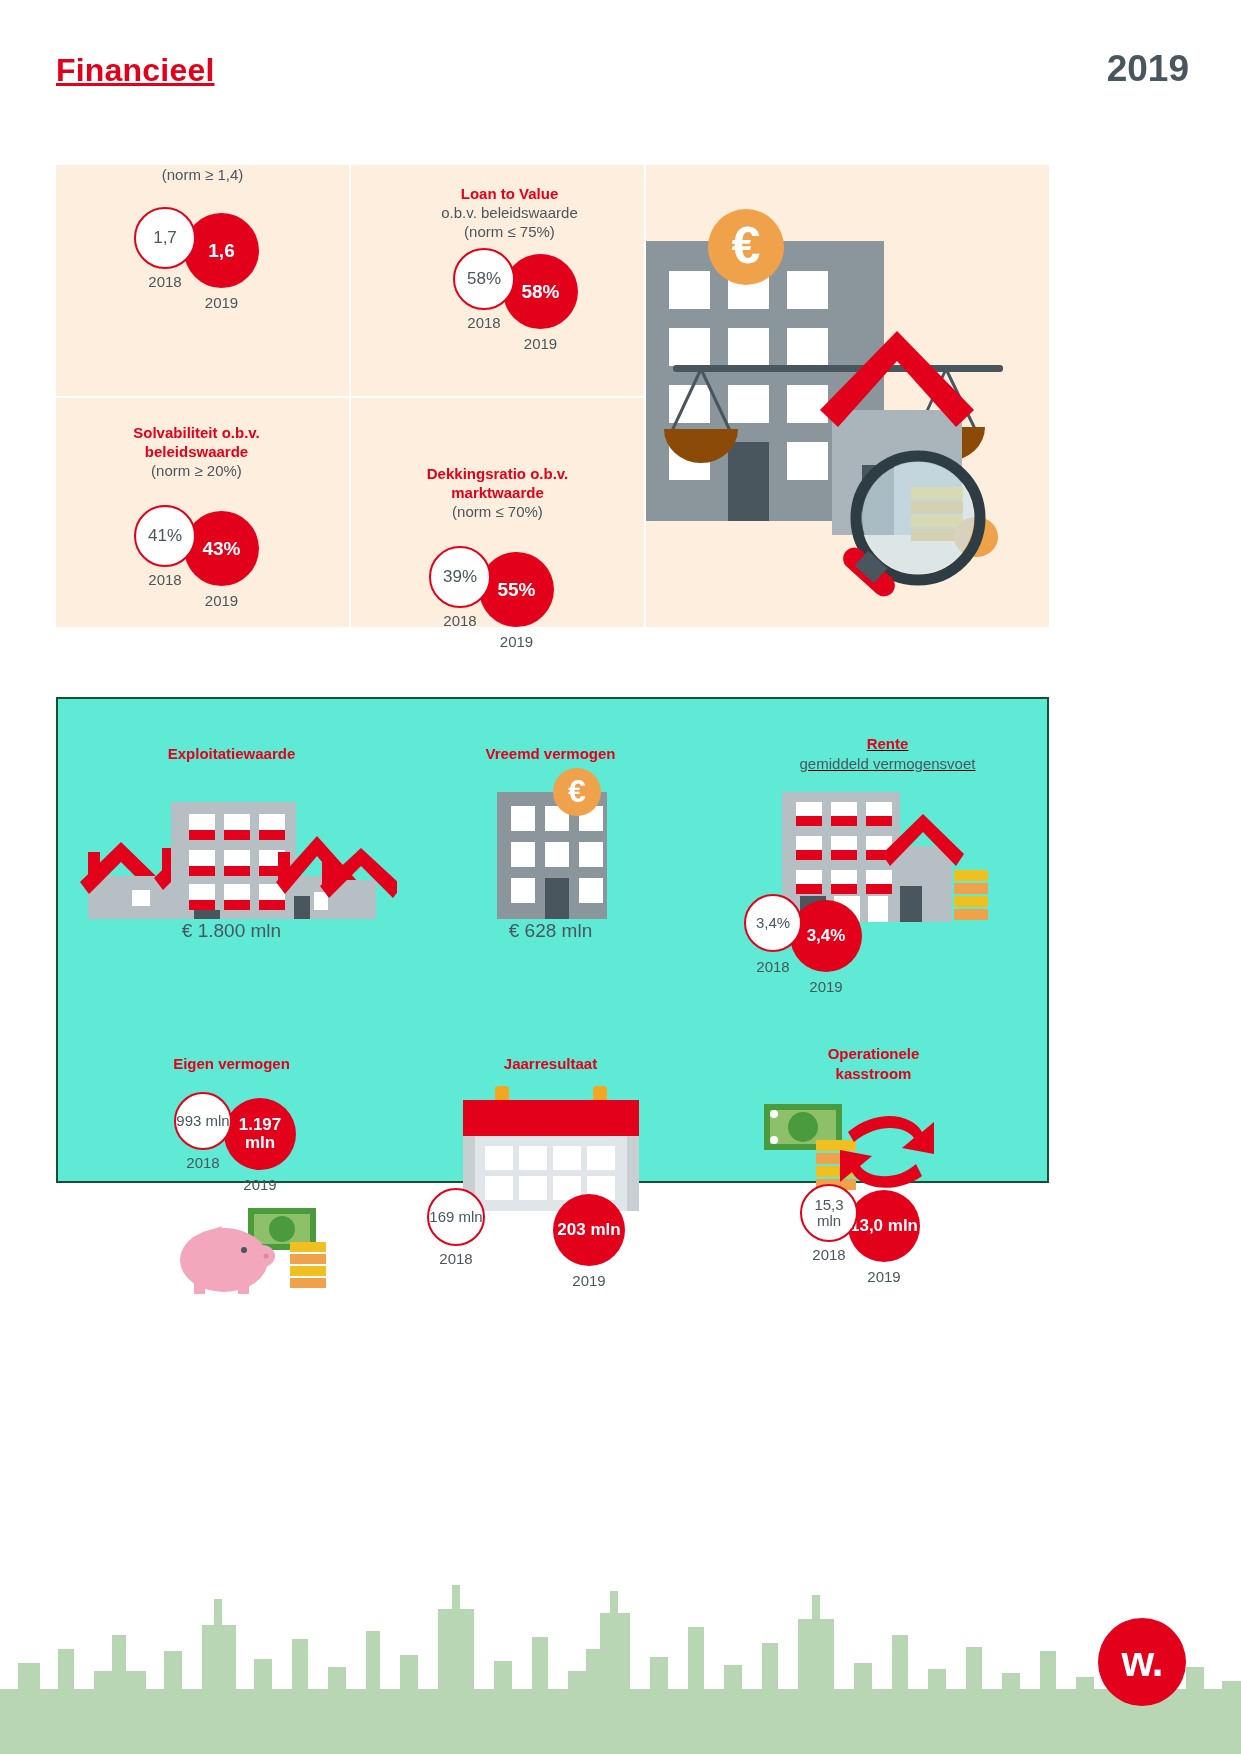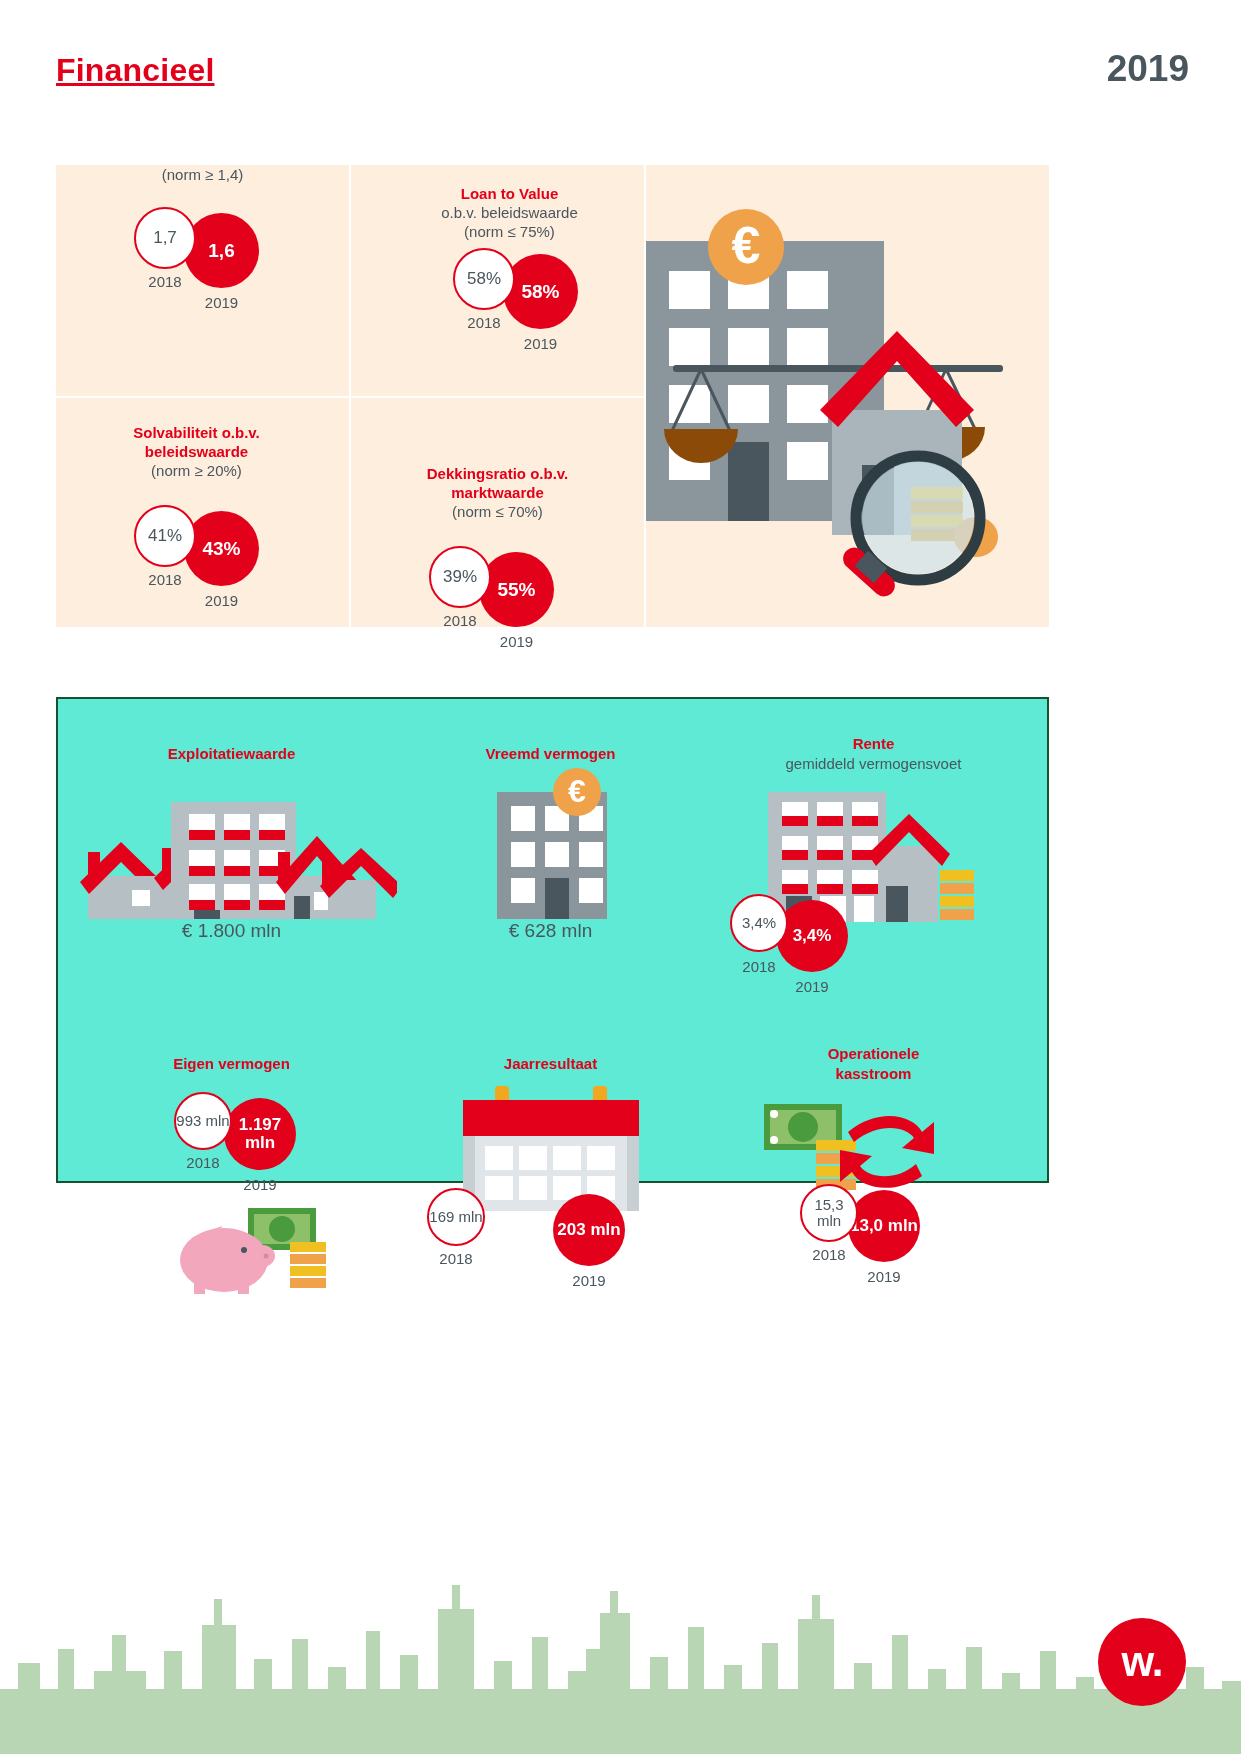--- a/index.html
+++ b/index.html
@@ -306,21 +306,21 @@
               <rect x="194" y="114" width="24" height="25"></rect>
           </g>
           <rect x="160" y="114" width="24" height="41" fill="#4a565e"></rect>
           <circle cx="192" cy="28" r="24" fill="#f0a24a"></circle>
           <text x="192" y="38" text-anchor="middle" font-size="32" font-weight="bold" fill="#ffffff" font-family="Liberation Sans, sans-serif">€</text>
         </svg>
       </div>
       <div class="lc-value">€ 628 mln</div>
     </div>
 
-    <div class="lcell" style="left:650px; top:35px;">
+    <div class="lcell" style="left:664px; top:35px;text-decoration:underline;">
       <div class="lc-title">Rente</div>
       <div class="lc-sub">gemiddeld vermogensvoet</div>
       <div class="art" style="height:140px">
         <svg width="331" height="150" viewBox="0 0 331 150">
           <rect x="60" y="18" width="118" height="130" fill="#b6bfc4"></rect>
           <g>
             <rect x="74" y="28" width="26" height="14" fill="#ffffff"></rect>
               <rect x="74" y="42" width="26" height="10" fill="#e2001a"></rect>
             <rect x="109" y="28" width="26" height="14" fill="#ffffff"></rect>
               <rect x="109" y="42" width="26" height="10" fill="#e2001a"></rect>

